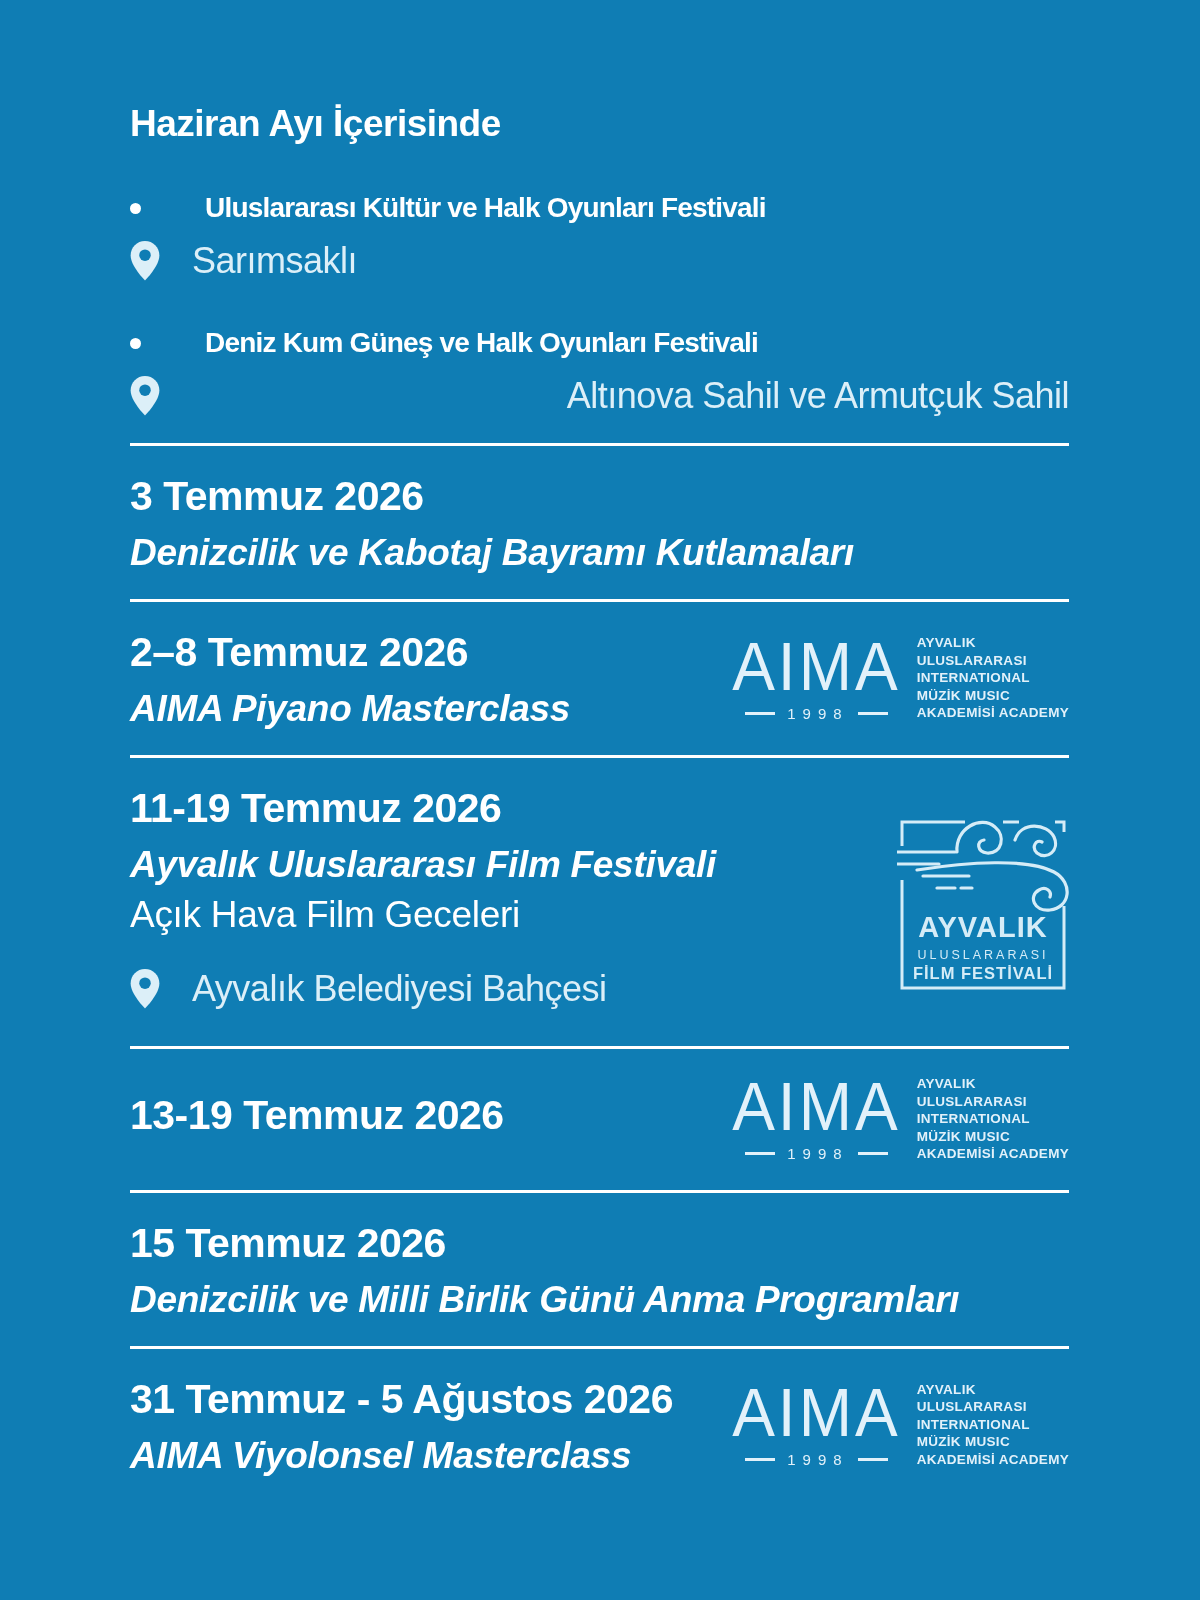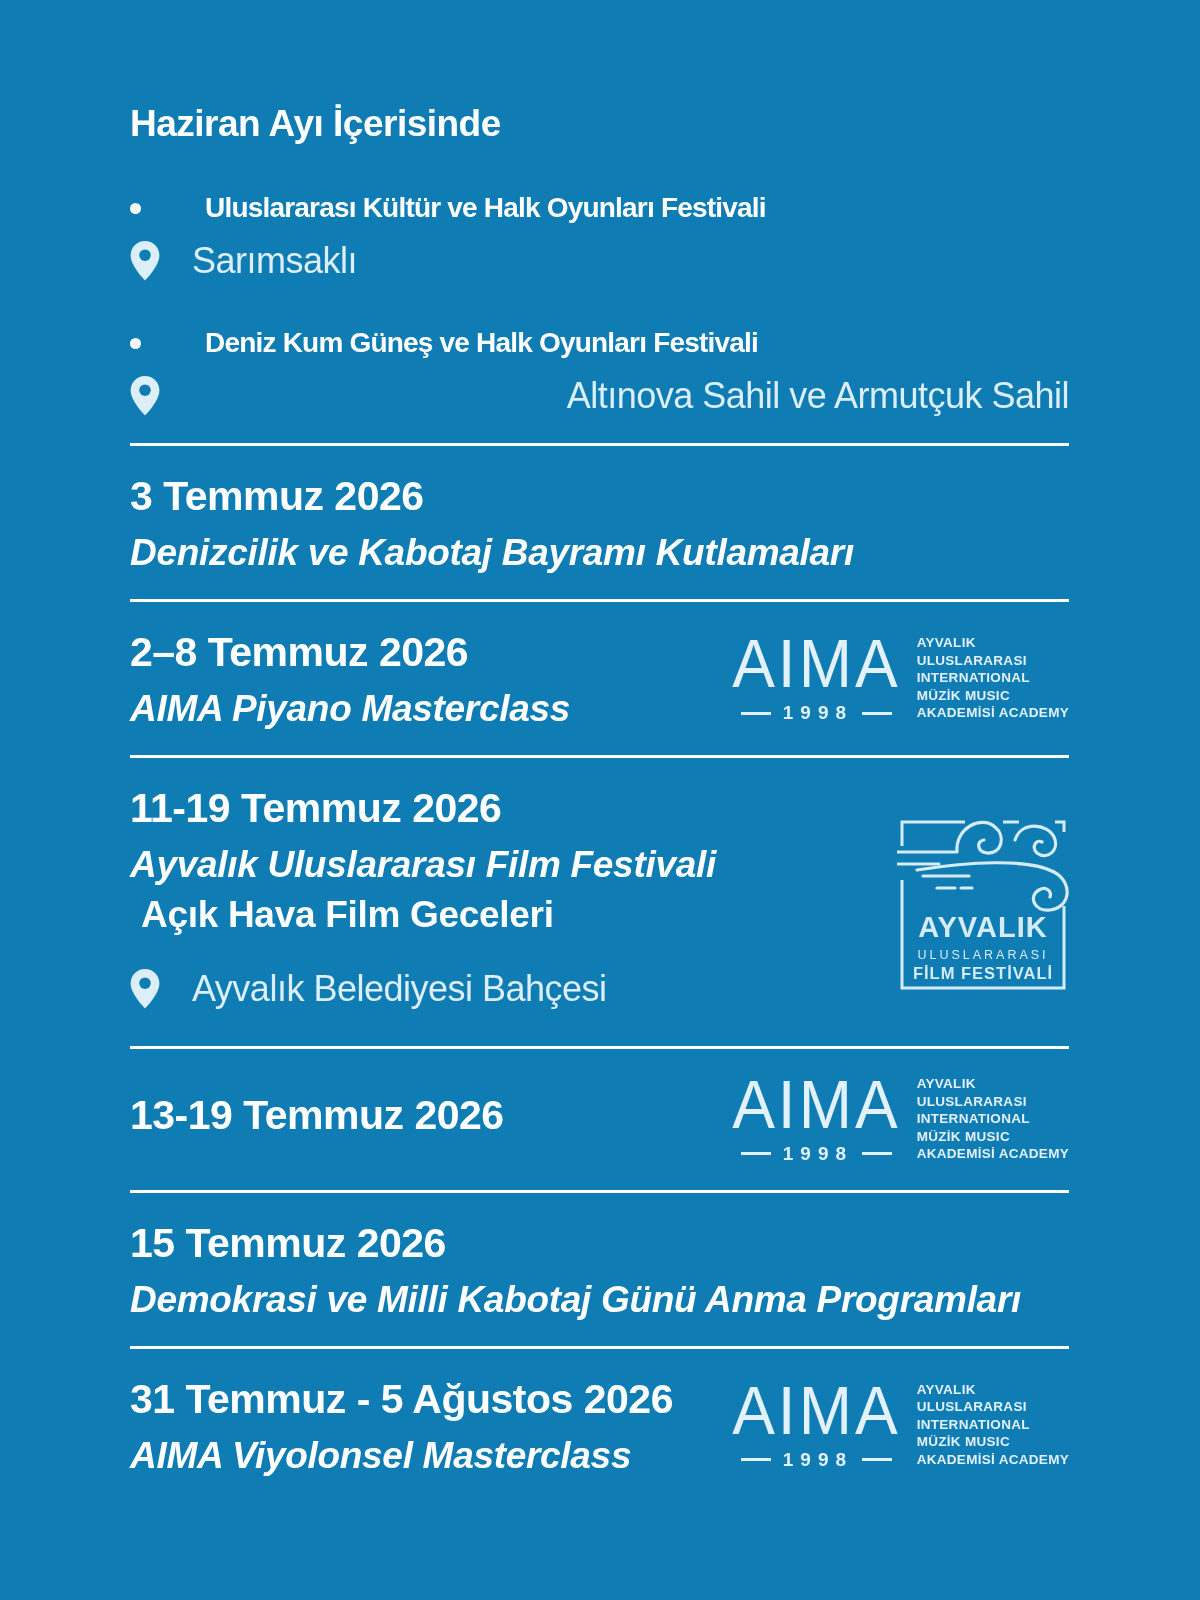--- a/index.html
+++ b/index.html
@@ -45,38 +45,37 @@
   }
   .event-block.tall{align-items:flex-start;padding:26px 0 35px 0;}
   .event-date{
     font-size:41px;font-weight:700;letter-spacing:-0.5px;
     line-height:49px;margin:0 0 10px 0;
   }
   .event-title{
     font-size:37px;font-weight:700;letter-spacing:-0.3px;line-height:44px;font-style:italic;
   }
   .event-subtitle{
-    font-size:37px;font-weight:700;letter-spacing:-0.3px;line-height:44px;
+    font-size:37px;font-weight:400;letter-spacing:-0.3px;line-height:44px;
     margin-top:6px;
-    margin-left:11px;
   }
   .event-block .loc-row{margin:30px 0 0 0;}
   
   .aima-logo{
     display:flex;align-items:center;gap:16px;
     color:#E2F1FA;flex:none;
   }
   .aima-main{display:flex;flex-direction:column;align-items:center;}
   .aima-acronym{
     font-size:64px;font-weight:400;line-height:62px;
     letter-spacing:3px;transform:scaleY(1.08);transform-origin:bottom;
   }
   .aima-year-row{display:flex;align-items:center;gap:9px;margin-top:5px;}
   .yline{width:30px;height:3px;background:currentColor;}
-  .aima-year{font-size:19px;font-weight:700;letter-spacing:7px;text-indent:3px;}
+  .aima-year{font-size:15px;font-weight:400;letter-spacing:7px;text-indent:3px;}
   .aima-lines{
     font-size:13.5px;font-weight:700;letter-spacing:0.3px;
     line-height:17.5px;padding-bottom:3px;white-space:nowrap;
   }
   
   .film-logo{width:172px;height:194px;flex:none;margin-top:16px;}
   .film-logo text{font-family:"Liberation Sans",sans-serif;}
 </style>
 </head>
 <body>
@@ -212,21 +211,21 @@
         <div>AKADEMİSİ ACADEMY</div>
       </div>
     </div>
   </section>
 
   <hr class="divider">
 
   <section class="event-block">
     <div class="event-text">
       <div class="event-date">15 Temmuz 2026</div>
-      <div class="event-title">Demokrasi ve Milli Kabotaj Günü Anma Programları</div>
+      <div class="event-title">Denizcilik ve Milli Birlik Günü Anma Programları</div>
     </div>
   </section>
 
   <hr class="divider">
 
   <section class="event-block">
     <div class="event-text">
       <div class="event-date">31 Temmuz - 5 Ağustos 2026</div>
       <div class="event-title">AIMA Viyolonsel Masterclass</div>
     </div>

